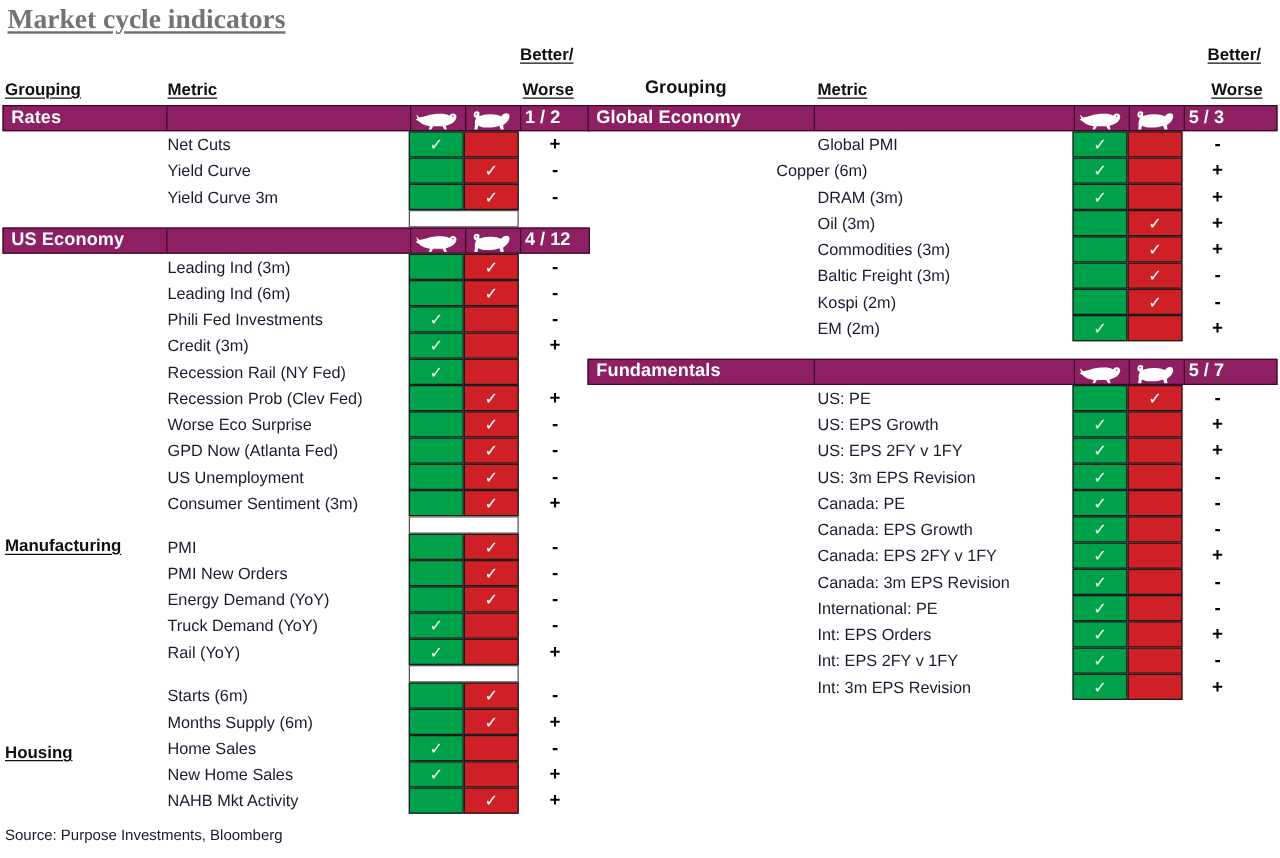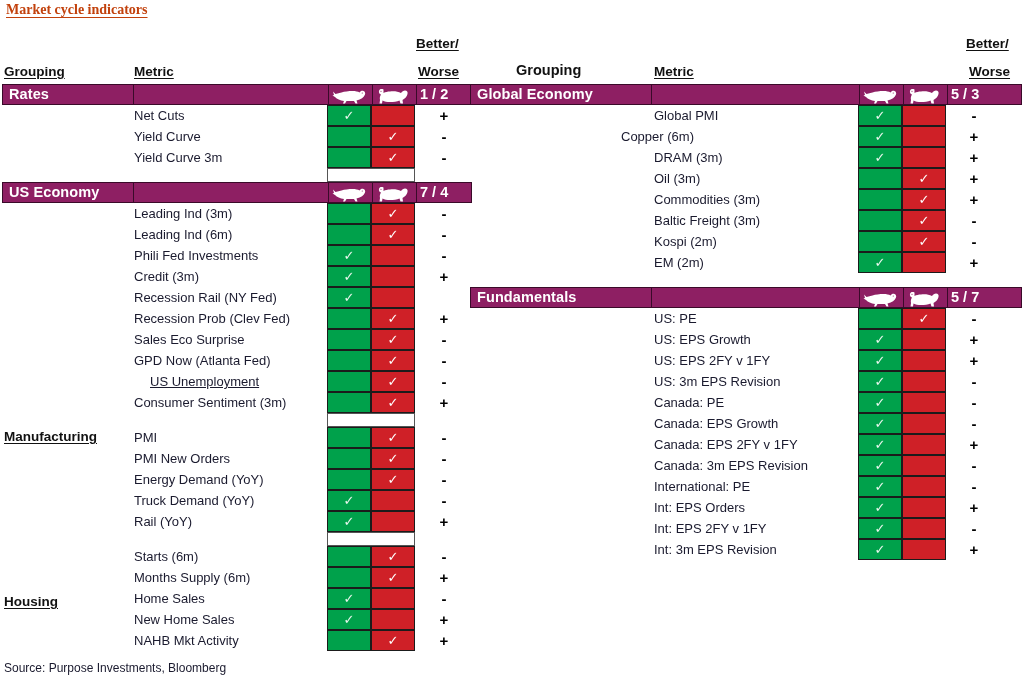--- a/index.html
+++ b/index.html
@@ -11,23 +11,23 @@
     position: relative;
     font-family: "Liberation Sans", sans-serif;
     overflow: hidden;
   }
 
   
   #title {
     position: absolute;
     left: 6px; top: 2px;
     font-family: "Liberation Serif", serif;
-    font-size: 14px;
+    font-size: 22px;
     font-weight: 700;
-    color: #c2410c;
+    color: #737373;
     text-decoration: underline;
     text-underline-offset: 3px;
     white-space: nowrap;
   }
 
   
   .abs { position: absolute; }
 
   .colhdr {
     font-size: 13.5px;
@@ -198,21 +198,21 @@
           <path fill="#ffffff" d="M7 14 L2 9 L4 16 L1 17 L6 20 C10 24 16 27 24 28 L22 33 L26 33 L29 28 L44 28 L47 33 L51 33 L49 27 C58 25 64 21 66 15 C67 12 66 9 63 8 C60 7 57 8 55 11 C52 9 47 8 41 8 C33 8 25 9 19 11 C15 12 11 13 7 14 Z"></path>
           <circle cx="60.5" cy="12" r="1.1" fill="#8e1f63"></circle>
         </svg>
       </span>
       <span class="band-icon" style="left:373px;">
         <svg viewBox="0 0 68 34" xmlns="http://www.w3.org/2000/svg">
           <path fill="#ffffff" d="M15 5 C11 3 7 4 6 8 C5 11 7 14 10 15 C8 18 7 22 8 26 L7 33 L12 33 L13 27 C17 29 22 30 28 30 C35 30 42 29 47 27 L49 33 L54 33 L53 26 C58 23 62 19 63 14 C64 10 62 7 58 7 C55 7 52 9 50 12 C44 9 36 8 28 9 C23 9 19 10 15 12 Z"></path>
           <circle cx="10" cy="8.5" r="1.2" fill="#8e1f63"></circle>
         </svg>
       </span>
-      <span class="band-score" style="left:417px;">7 / 4</span>
+      <span class="band-score" style="left:417px;">4 / 12</span>
     </div>
     <div class="metric-label" style="left:134px;top:206px;">Leading Ind (3m)</div>
     <div class="cell bull" style="left:327px;top:203px;width:44px;"></div>
     <div class="cell bear" style="left:371px;top:203px;width:44px;">
       <span class="tick">✓</span>
     </div>
     <div class="bw" style="left:416px;top:203px;">-</div>
     <div class="metric-label" style="left:134px;top:227px;">Leading Ind (6m)</div>
     <div class="cell bull" style="left:327px;top:224px;width:44px;"></div>
     <div class="cell bear" style="left:371px;top:224px;width:44px;">
@@ -236,33 +236,33 @@
       <span class="tick">✓</span>
     </div>
     <div class="cell bear" style="left:371px;top:287px;width:44px;"></div>
     <div class="bw" style="left:416px;top:287px;"></div>
     <div class="metric-label" style="left:134px;top:311px;">Recession Prob (Clev Fed)</div>
     <div class="cell bull" style="left:327px;top:308px;width:44px;"></div>
     <div class="cell bear" style="left:371px;top:308px;width:44px;">
       <span class="tick">✓</span>
     </div>
     <div class="bw" style="left:416px;top:308px;">+</div>
-    <div class="metric-label" style="left:134px;top:332px;">Sales Eco Surprise</div>
+    <div class="metric-label" style="left:134px;top:332px;">Worse Eco Surprise</div>
     <div class="cell bull" style="left:327px;top:329px;width:44px;"></div>
     <div class="cell bear" style="left:371px;top:329px;width:44px;">
       <span class="tick">✓</span>
     </div>
     <div class="bw" style="left:416px;top:329px;">-</div>
     <div class="metric-label" style="left:134px;top:353px;">GPD Now (Atlanta Fed)</div>
     <div class="cell bull" style="left:327px;top:350px;width:44px;"></div>
     <div class="cell bear" style="left:371px;top:350px;width:44px;">
       <span class="tick">✓</span>
     </div>
     <div class="bw" style="left:416px;top:350px;">-</div>
-    <div class="metric-label" style="left:150px;top:374px;text-decoration:underline;">US Unemployment</div>
+    <div class="metric-label" style="left:134px;top:374px;">US Unemployment</div>
     <div class="cell bull" style="left:327px;top:371px;width:44px;"></div>
     <div class="cell bear" style="left:371px;top:371px;width:44px;">
       <span class="tick">✓</span>
     </div>
     <div class="bw" style="left:416px;top:371px;">-</div>
     <div class="metric-label" style="left:134px;top:395px;">Consumer Sentiment (3m)</div>
     <div class="cell bull" style="left:327px;top:392px;width:44px;"></div>
     <div class="cell bear" style="left:371px;top:392px;width:44px;">
       <span class="tick">✓</span>
     </div>

